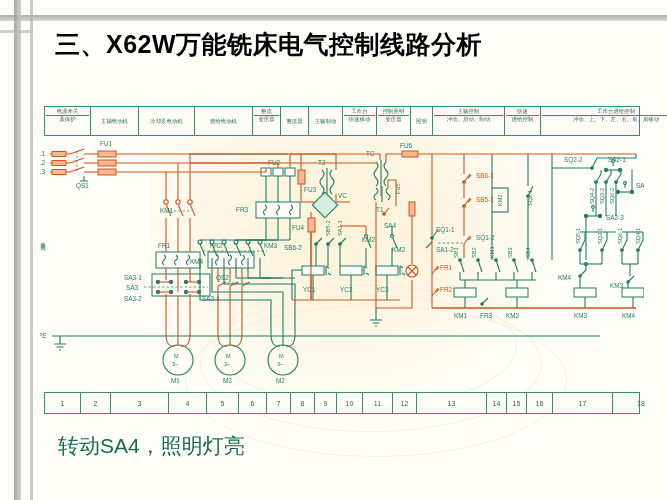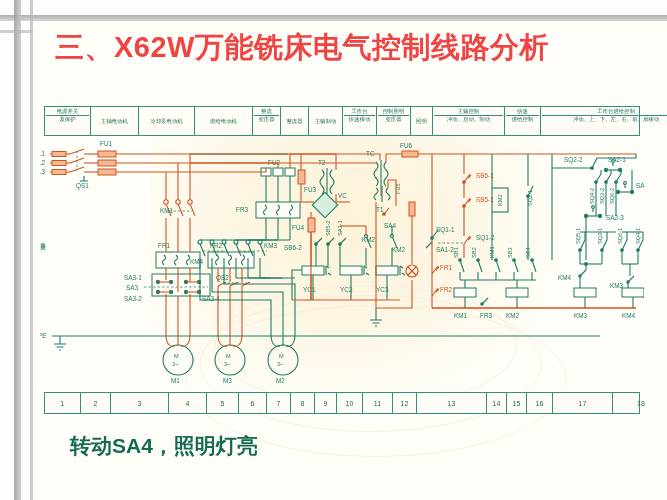--- a/index.html
+++ b/index.html
@@ -27,25 +27,25 @@
   .ornament{position:absolute;left:150px;top:120px;width:420px;height:300px;
     background:radial-gradient(ellipse at 45% 35%, #fdf3d8 0%, #fdf6e4 35%, rgba(253,249,235,0) 72%);
     pointer-events:none;}
   .ring{position:absolute;border:1px solid #f5edd6;border-radius:50%;
     pointer-events:none;opacity:.8;}
   .r1{left:215px;top:285px;width:300px;height:120px;}
   .r2{left:200px;top:295px;width:340px;height:135px;}
   .r3{left:185px;top:305px;width:380px;height:150px;}
 
   
-  .title1{position:absolute;left:55px;top:28px;font-size:29px;font-weight:bold;
-    color:#ef4444;letter-spacing:.5px;white-space:nowrap;}
+  .title1{position:absolute;left:55px;top:28px;font-size:25px;font-weight:bold;
+    color:#000000;letter-spacing:.5px;white-space:nowrap;}
   .title2{position:absolute;left:76px;top:66px;font-size:18px;font-weight:bold;
     color:#146b52;white-space:nowrap;}
-  .caption{position:absolute;left:70px;top:432px;font-size:21px;font-weight:bold;
+  .caption{position:absolute;left:58px;top:432px;font-size:21px;font-weight:normal;
     color:#146b52;white-space:nowrap;}
 
   
   .hdr{position:absolute;left:44px;top:106px;width:596px;height:30px;
     display:flex;border:1px solid #2f8f7a;background:#fffdf6;box-sizing:border-box;}
   .hcell{border-right:1px solid #2f8f7a;box-sizing:border-box;
     display:flex;flex-direction:column;align-items:center;justify-content:center;
     font-size:5.4px;color:#1d6b58;line-height:1.25;text-align:center;padding:0 1px;
     white-space:nowrap;}
   .hcell:last-child{border-right:none;}

